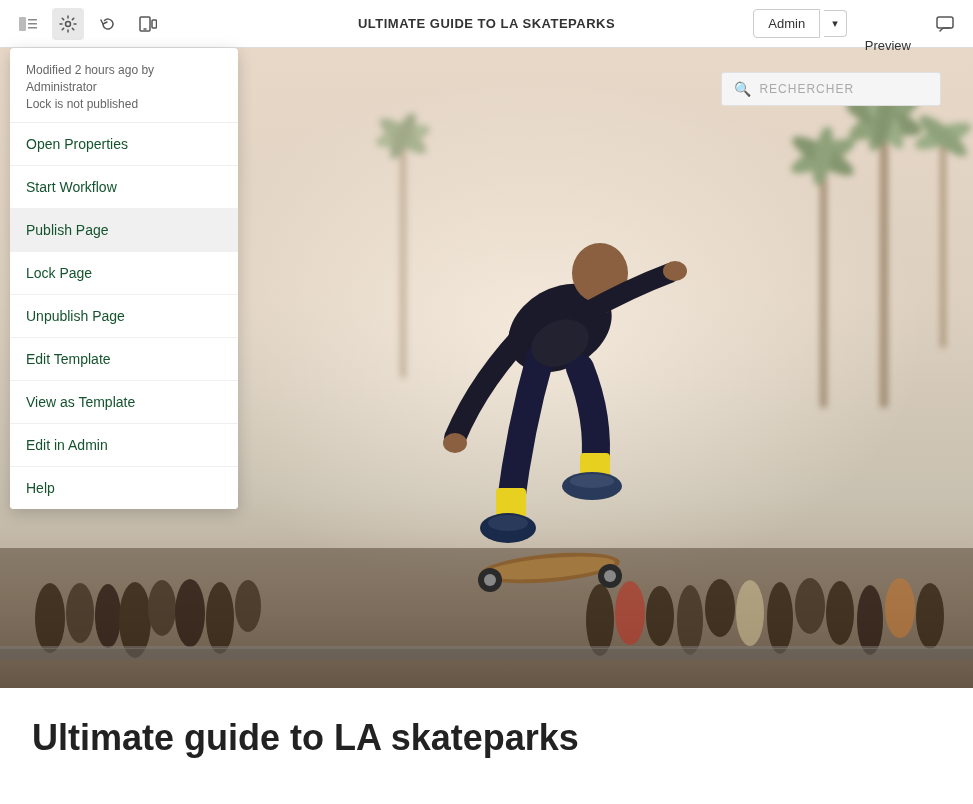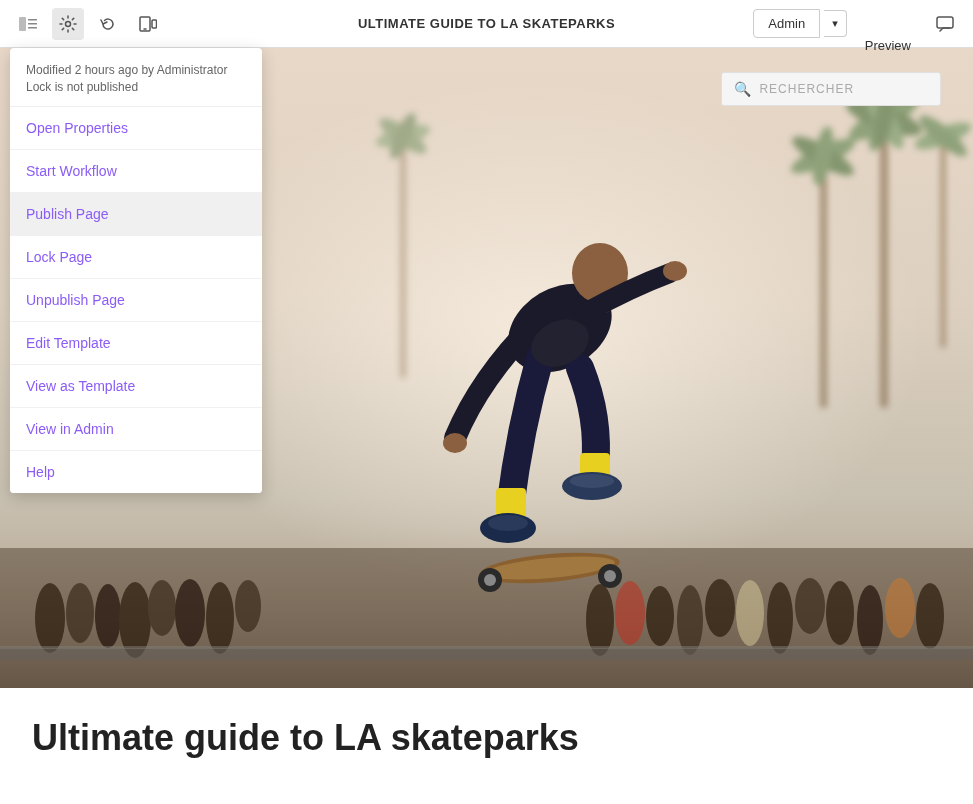--- a/index.html
+++ b/index.html
@@ -90,21 +90,21 @@
       cursor: pointer;
       color: #555;
       font-size: 16px;
     }
 
     
     .dropdown-menu {
       position: absolute;
       top: 48px;
       left: 10px;
-      width: 252px;
+      width: 228px;
       background: #fff;
       box-shadow: 0 4px 16px rgba(0,0,0,0.18);
       border-radius: 4px;
       z-index: 200;
       overflow: hidden;
     }
     .dropdown-header {
       padding: 14px 16px 10px;
       border-bottom: 1px solid #eee;
     }
@@ -114,21 +114,21 @@
       line-height: 1.4;
     }
     .dropdown-header-line2 {
       font-size: 12px;
       color: #666;
       line-height: 1.4;
     }
     .dropdown-item {
       padding: 13px 16px;
       font-size: 14px;
-      color: #8b5cf6;
+      color: #14532d;
       cursor: pointer;
       border-bottom: 1px solid #f0f0f0;
       background: #fff;
       display: block;
       width: 100%;
       text-align: left;
       border-left: none;
       border-right: none;
       border-top: none;
     }
@@ -253,21 +253,21 @@
     <div class="dropdown-header-line1">Modified 2 hours ago by Administrator</div>
     <div class="dropdown-header-line2">Lock is not published</div>
   </div>
   <button class="dropdown-item">Open Properties</button>
   <button class="dropdown-item">Start Workflow</button>
   <button class="dropdown-item highlighted">Publish Page</button>
   <button class="dropdown-item">Lock Page</button>
   <button class="dropdown-item">Unpublish Page</button>
   <button class="dropdown-item">Edit Template</button>
   <button class="dropdown-item">View as Template</button>
-  <button class="dropdown-item">View in Admin</button>
+  <button class="dropdown-item">Edit in Admin</button>
   <button class="dropdown-item">Help</button>
 </div>
 
 <div class="main-content">
 
   <div class="hero-area">
 
     <svg width="100%" height="100%" viewBox="0 0 973 640" xmlns="http://www.w3.org/2000/svg" preserveAspectRatio="xMidYMid slice" style="position:absolute;top:0;left:0;">
       <defs>
         <linearGradient id="sky" x1="0" y1="0" x2="0" y2="1">

